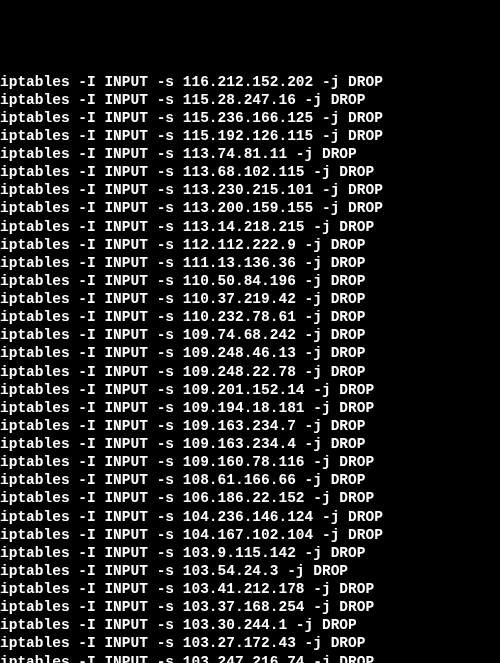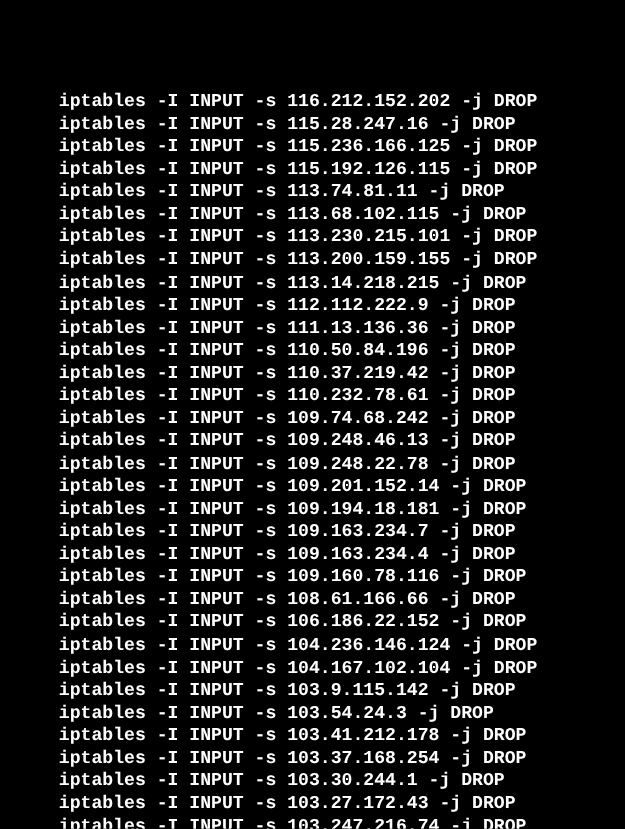--- a/index.html
+++ b/index.html
@@ -18,21 +18,20 @@
       width: 500px;
       height: 663px;
       overflow: hidden;
       white-space: pre;
     }
     .terminal {
       padding: 0;
     }
     .line {
       display: block;
-      padding-left: 47px;
     }
   </style>
 </head>
 <body>
 
 
 
 <div class="terminal" id="terminal-container"><span class="line">iptables -I INPUT -s 116.212.152.202 -j DROP</span><span class="line">iptables -I INPUT -s 115.28.247.16 -j DROP</span><span class="line">iptables -I INPUT -s 115.236.166.125 -j DROP</span><span class="line">iptables -I INPUT -s 115.192.126.115 -j DROP</span><span class="line">iptables -I INPUT -s 113.74.81.11 -j DROP</span><span class="line">iptables -I INPUT -s 113.68.102.115 -j DROP</span><span class="line">iptables -I INPUT -s 113.230.215.101 -j DROP</span><span class="line">iptables -I INPUT -s 113.200.159.155 -j DROP</span><span class="line">iptables -I INPUT -s 113.14.218.215 -j DROP</span><span class="line">iptables -I INPUT -s 112.112.222.9 -j DROP</span><span class="line">iptables -I INPUT -s 111.13.136.36 -j DROP</span><span class="line">iptables -I INPUT -s 110.50.84.196 -j DROP</span><span class="line">iptables -I INPUT -s 110.37.219.42 -j DROP</span><span class="line">iptables -I INPUT -s 110.232.78.61 -j DROP</span><span class="line">iptables -I INPUT -s 109.74.68.242 -j DROP</span><span class="line">iptables -I INPUT -s 109.248.46.13 -j DROP</span><span class="line">iptables -I INPUT -s 109.248.22.78 -j DROP</span><span class="line">iptables -I INPUT -s 109.201.152.14 -j DROP</span><span class="line">iptables -I INPUT -s 109.194.18.181 -j DROP</span><span class="line">iptables -I INPUT -s 109.163.234.7 -j DROP</span><span class="line">iptables -I INPUT -s 109.163.234.4 -j DROP</span><span class="line">iptables -I INPUT -s 109.160.78.116 -j DROP</span><span class="line">iptables -I INPUT -s 108.61.166.66 -j DROP</span><span class="line">iptables -I INPUT -s 106.186.22.152 -j DROP</span><span class="line">iptables -I INPUT -s 104.236.146.124 -j DROP</span><span class="line">iptables -I INPUT -s 104.167.102.104 -j DROP</span><span class="line">iptables -I INPUT -s 103.9.115.142 -j DROP</span><span class="line">iptables -I INPUT -s 103.54.24.3 -j DROP</span><span class="line">iptables -I INPUT -s 103.41.212.178 -j DROP</span><span class="line">iptables -I INPUT -s 103.37.168.254 -j DROP</span><span class="line">iptables -I INPUT -s 103.30.244.1 -j DROP</span><span class="line">iptables -I INPUT -s 103.27.172.43 -j DROP</span><span class="line">iptables -I INPUT -s 103.247.216.74 -j DROP</span></div>
 
 

